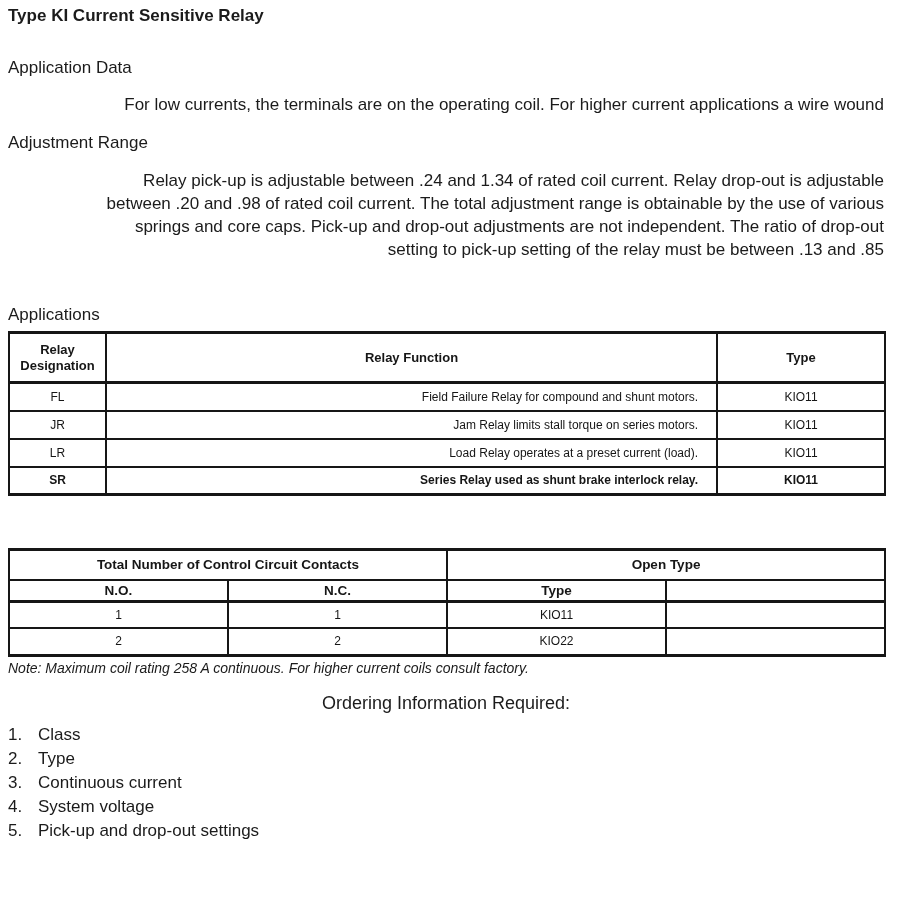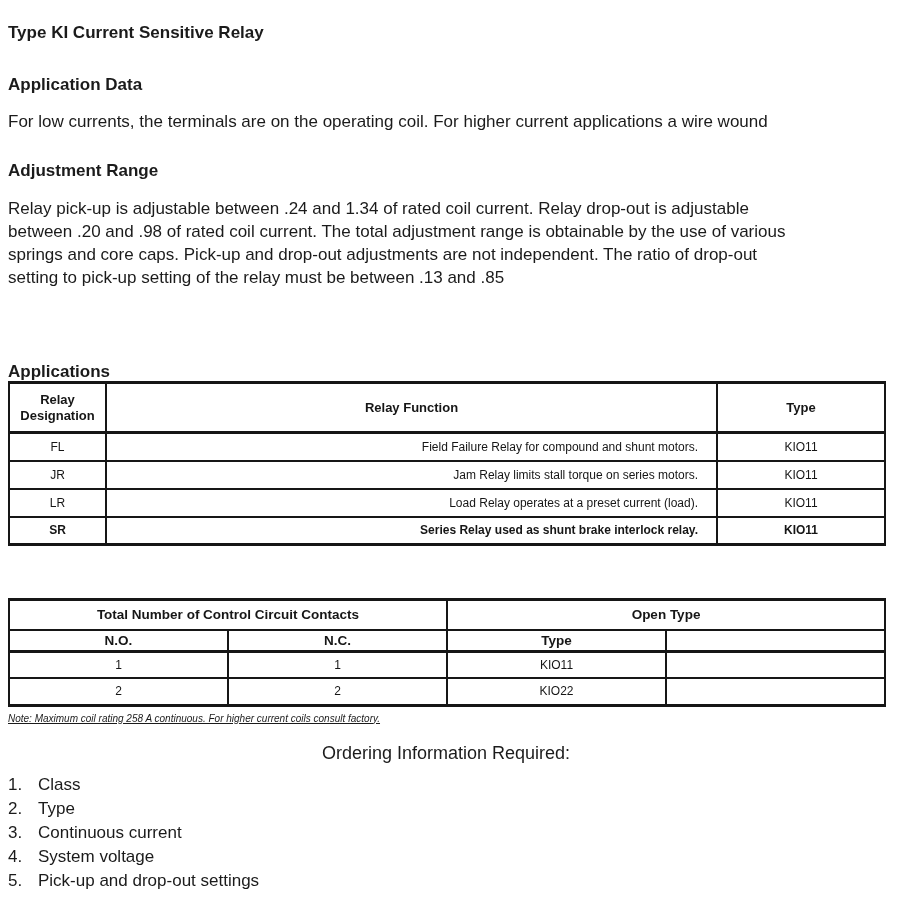--- a/index.html
+++ b/index.html
@@ -5,33 +5,33 @@
   * { box-sizing: border-box; }
   html, body { margin: 0; padding: 0; }
   body {
     width: 900px; height: 912px;
     background: #ffffff;
     color: #1b1b1b;
     font-family: "Liberation Sans", sans-serif;
   }
   .page { width: 900px; height: 912px; padding: 0 16px 0 8px; overflow: hidden; }
 
-  .doc-title { padding-top: 23px; font-size: 17px; line-height: 19px; font-weight: bold; }
-  .h-sec { font-size: 17px; line-height: 19px; font-weight: bold; margin: 0; }
+  .doc-title { padding-top: 6px; font-size: 17px; line-height: 19px; font-weight: bold; }
+  .h-sec { font-size: 17px; line-height: 19px; font-weight: normal; margin: 0; }
   .h-appdata { margin-top: 33px; }
-  .h-adjust  { margin-top: 28px; }
-  .h-applications { margin-top: 73px; }
+  .h-adjust  { margin-top: 17px; }
+  .h-applications { margin-top: 44px; }
 
   .para { font-size: 17px; line-height: 23px; }
-  .para .line { white-space: nowrap; }
+  .para .line { white-space: nowrap; text-align: right; }
   .p-appdata { margin-top: 16px; }
   .p-adjust  { margin-top: 17px; }
 
   table { border-collapse: collapse; table-layout: fixed; width: 876px; color: #161616; }
-  .t1 { }
+  .t1 { margin-top: 7px; }
   .t1 th, .t1 td { border: 2px solid #161616; vertical-align: middle; }
   .t1 thead th {
     border-top-width: 3px; border-bottom-width: 3px;
     font-size: 13px; font-weight: bold; height: 50px; text-align: center; line-height: 16px;
     padding: 2px;
   }
   .t1 tbody td { font-size: 12px; height: 28px; text-align: center; padding: 2px 18px; }
   .t1 tbody tr:last-child td { border-bottom-width: 3px; font-weight: bold; }
   .t1 td.fn { text-align: right; padding-left: 8px; }
 
@@ -41,21 +41,21 @@
     border-top-width: 3px;
     font-size: 13.5px; font-weight: bold; height: 30px; text-align: center; padding: 2px;
   }
   .t2 tr.cols th {
     border-bottom-width: 3px;
     font-size: 13.5px; font-weight: bold; height: 16px; text-align: center; padding: 2px;
   }
   .t2 tbody td { font-size: 12px; height: 27px; text-align: center; padding: 2px; }
   .t2 tbody tr:last-child td { border-bottom-width: 3px; }
 
-  .note { margin-top: 3px; font-size: 10px; line-height: 17px; font-style: italic; text-decoration: underline; }
+  .note { margin-top: 3px; font-size: 14px; line-height: 17px; font-style: italic; }
 
   .ordering-h { margin-top: 16px; font-size: 18px; line-height: 21px; text-align: center; font-weight: normal; }
 
   .ordering-list { margin: 9px 0 0 0; padding: 0; list-style: none; font-size: 17px; }
   .ordering-list li { display: flex; line-height: 24px; }
   .ordering-list .num { width: 30px; flex: 0 0 30px; }
 </style>
 </head>
 <body>
 

